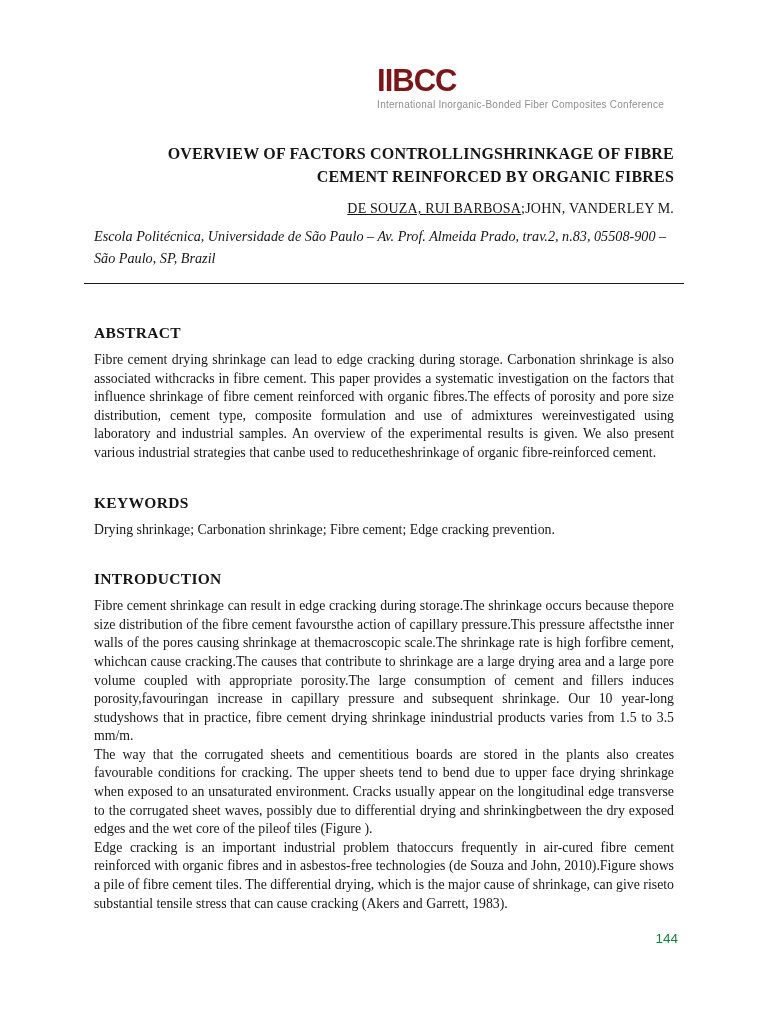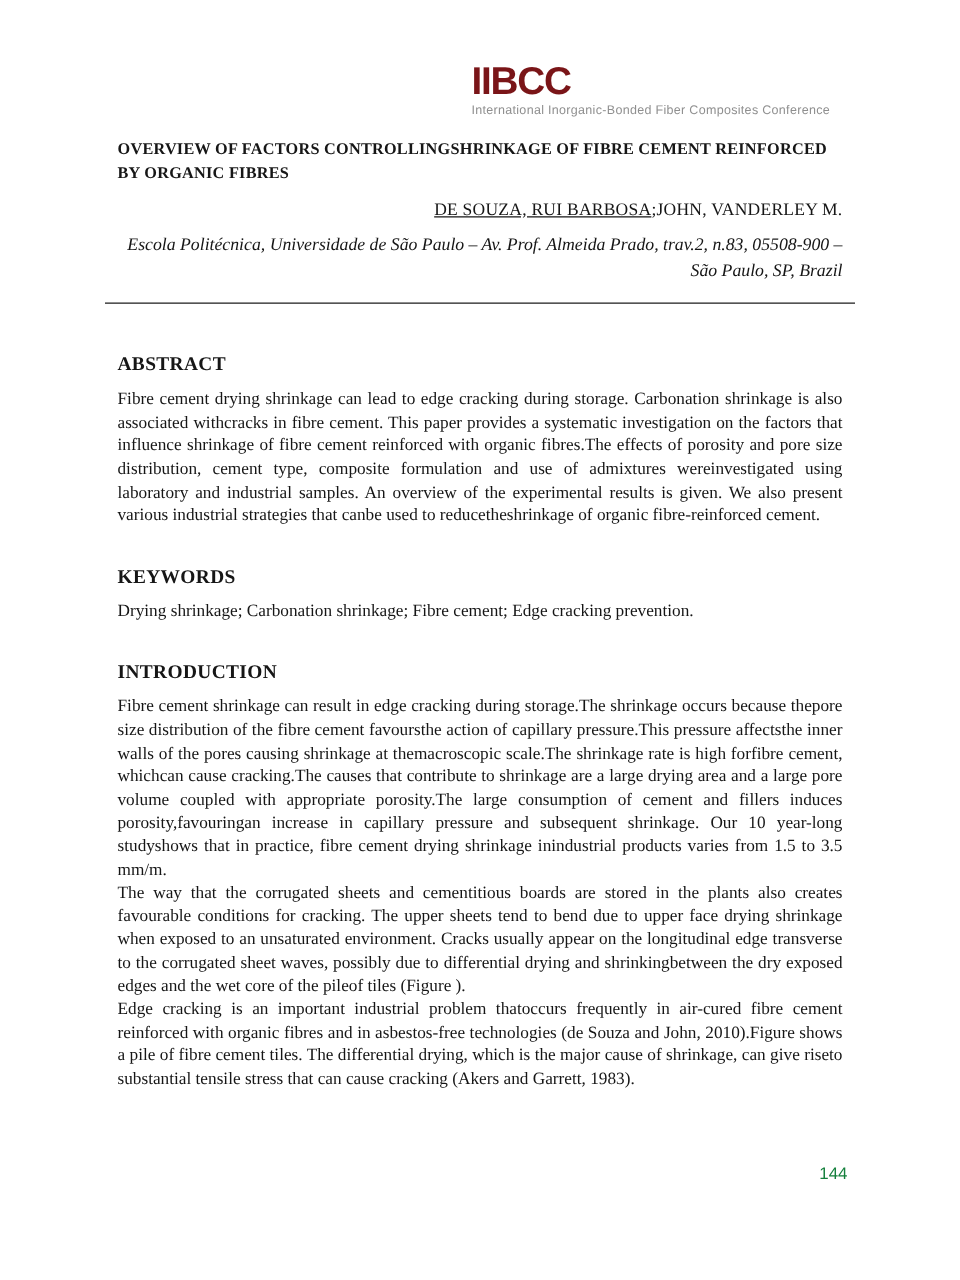--- a/index.html
+++ b/index.html
@@ -9,21 +9,21 @@
   }
   html,body{margin:0;padding:0;background:#ffffff;}
   body{width:768px;height:1024px;overflow:hidden;}
   .page{
     position:relative;
     width:768px;height:1024px;
     background:#ffffff;
     color:var(--text-color);
     font-family:"Liberation Serif", serif;
     box-sizing:border-box;
-    padding:52px 94px 0 94px;
+    padding:68px 94px 0 94px;
   }
   
   .logo-block{
     width:fit-content;
     margin-left:auto;
     margin-right:10px;
     text-align:left;
   }
   .logo-acronym{
     font-family:"Liberation Sans", sans-serif;
@@ -36,37 +36,37 @@
   .logo-tagline{
     font-family:"Liberation Sans", sans-serif;
     font-size:10px;
     letter-spacing:0.25px;
     color:var(--logo-gray);
     margin-top:5px;
     white-space:nowrap;
   }
   
   .title{
-    margin:16px 0 0 0;
-    font-size:13px;
+    margin:32px 0 0 0;
+    font-size:16px;
     font-weight:bold;
-    text-align:left;
+    text-align:right;
     line-height:1.45;
     letter-spacing:0.2px;
   }
   .authors{
     margin-top:13px;
     text-align:right;
     font-size:14px;
     letter-spacing:0.2px;
   }
   .authors .underline{text-decoration:underline;}
   .affiliation{
     margin-top:9px;
-    text-align:right;
+    text-align:left;
     font-style:italic;
     font-size:14.2px;
     line-height:1.5;
   }
   .rule{
     border:none;
     border-top:1.6px solid #1c1c1c;
     width:600px;
     margin:14px 0 0 -10px;
   }

